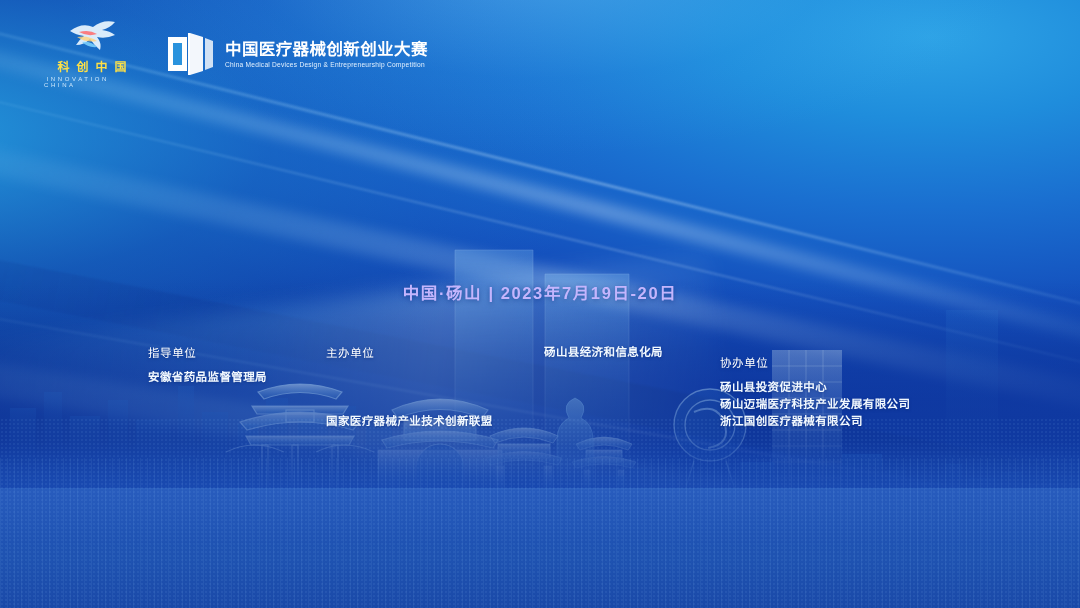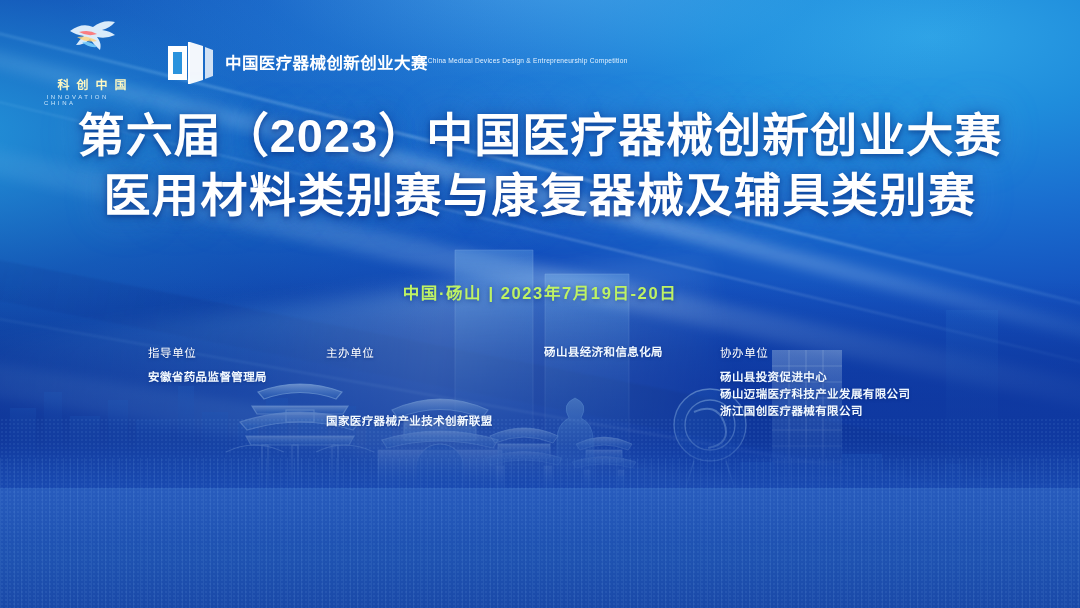--- a/index.html
+++ b/index.html
@@ -53,48 +53,48 @@
   .horizon{position:absolute;left:0;right:0;bottom:118px;height:2px;
     background:linear-gradient(90deg,rgba(120,200,255,0) 0%,rgba(150,220,255,.75) 18%,rgba(210,240,255,.85) 50%,rgba(150,220,255,.7) 82%,rgba(120,200,255,0) 100%);
     filter:blur(.6px);}
   .reflect{position:absolute;left:0;right:0;bottom:0;height:120px;
     background:linear-gradient(180deg,rgba(120,190,255,.16) 0%,rgba(90,160,240,.06) 45%,rgba(0,0,0,0) 100%);}
 
   
   .logobar{position:absolute;left:44px;top:20px;display:flex;align-items:center;gap:26px;}
   .logo-kc{display:flex;flex-direction:column;align-items:center;width:96px;}
   .kc-bird{width:54px;height:34px;}
-  .kc-cn{font-size:12px;letter-spacing:7px;color:#fef9c3;font-weight:700;margin-top:21px;text-indent:7px;}
+  .kc-cn{font-size:12px;letter-spacing:7px;color:#fde047;font-weight:700;margin-top:3px;text-indent:7px;}
   .kc-en{font-size:6px;letter-spacing:2.6px;color:#cfe8fb;margin-top:2px;text-indent:2.6px;}
   .logo-cmd{display:flex;align-items:center;gap:11px;}
   .cmd-mark{width:48px;height:46px;}
-  .cmd-txt{display:flex;flex-direction:row;justify-content:center;}
+  .cmd-txt{display:flex;flex-direction:column;justify-content:center;}
   .cmd-cn{font-size:16.5px;font-weight:700;color:#ffffff;letter-spacing:.4px;line-height:1.1;}
   .cmd-en{font-size:6.6px;color:#e4f2ff;letter-spacing:.25px;margin-top:3px;white-space:nowrap;}
 
   
   .titles{position:absolute;left:0;right:0;top:106px;text-align:center;}
   .title-line{
     font-size:47px;font-weight:700;color:#ffffff;letter-spacing:1px;line-height:60px;
     white-space:nowrap;
     text-shadow:0 0 16px rgba(10,60,150,.65), 0 2px 5px rgba(5,35,110,.55), 0 0 42px rgba(120,200,255,.35);
   }
   .title-line.l2{letter-spacing:1.5px;}
 
   .subtitle{position:absolute;left:0;right:0;top:280px;text-align:center;
-    font-size:16.5px;font-weight:700;color:#bef264;letter-spacing:1.6px;
+    font-size:16.5px;font-weight:700;color:#c4b5fd;letter-spacing:1.6px;
     text-shadow:0 1px 5px rgba(6,40,120,.6);}
 
   
   .orgs{position:absolute;left:148px;top:344px;width:830px;display:flex;}
   .org-col{display:flex;flex-direction:column;}
   .org-col.c1{width:178px;}
   .org-col.c2{width:218px;gap:44px;}
   .org-col.c3{width:176px;}
-  .org-col.c4{width:258px;}
+  .org-col.c4{width:258px;justify-content:flex-end;}
   .org-title{font-size:11.5px;font-weight:400;color:#ffffff;letter-spacing:.6px;margin-bottom:9px;
     text-shadow:0 1px 3px rgba(6,35,110,.55);}
   .org-item{font-size:11.5px;font-weight:700;color:#f2f9ff;letter-spacing:.4px;line-height:17px;white-space:nowrap;
     text-shadow:0 1px 3px rgba(6,35,110,.5);}
 </style>
 </head>
 <body>
 
 <div class="stage">
 
@@ -256,24 +256,20 @@
         <path d="M39 7 l8 3 v26 l-8 3 z" fill="#ffffff" opacity=".8"></path>
         <rect x="22" y="2" width="2" height="42" fill="#ffffff"></rect>
       </svg>
       <div class="cmd-txt">
         <div class="cmd-cn">中国医疗器械创新创业大赛</div>
         <div class="cmd-en">China Medical Devices Design &amp; Entrepreneurship Competition</div>
       </div>
     </div>
   </div>
 
-  <div class="titles">
-    <div class="title-line l1">第六届（2023）中国医疗器械创新创业大赛</div>
-    <div class="title-line l2">医用材料类别赛与康复器械及辅具类别赛</div>
-  </div>
 
   <div class="subtitle">中国·砀山 | 2023年7月19日-20日</div>
 
   <div class="orgs">
 
     <div class="org-col c1">
       <div class="org-title">指导单位</div>
       <div class="org-item">安徽省药品监督管理局</div>
     </div>
 

